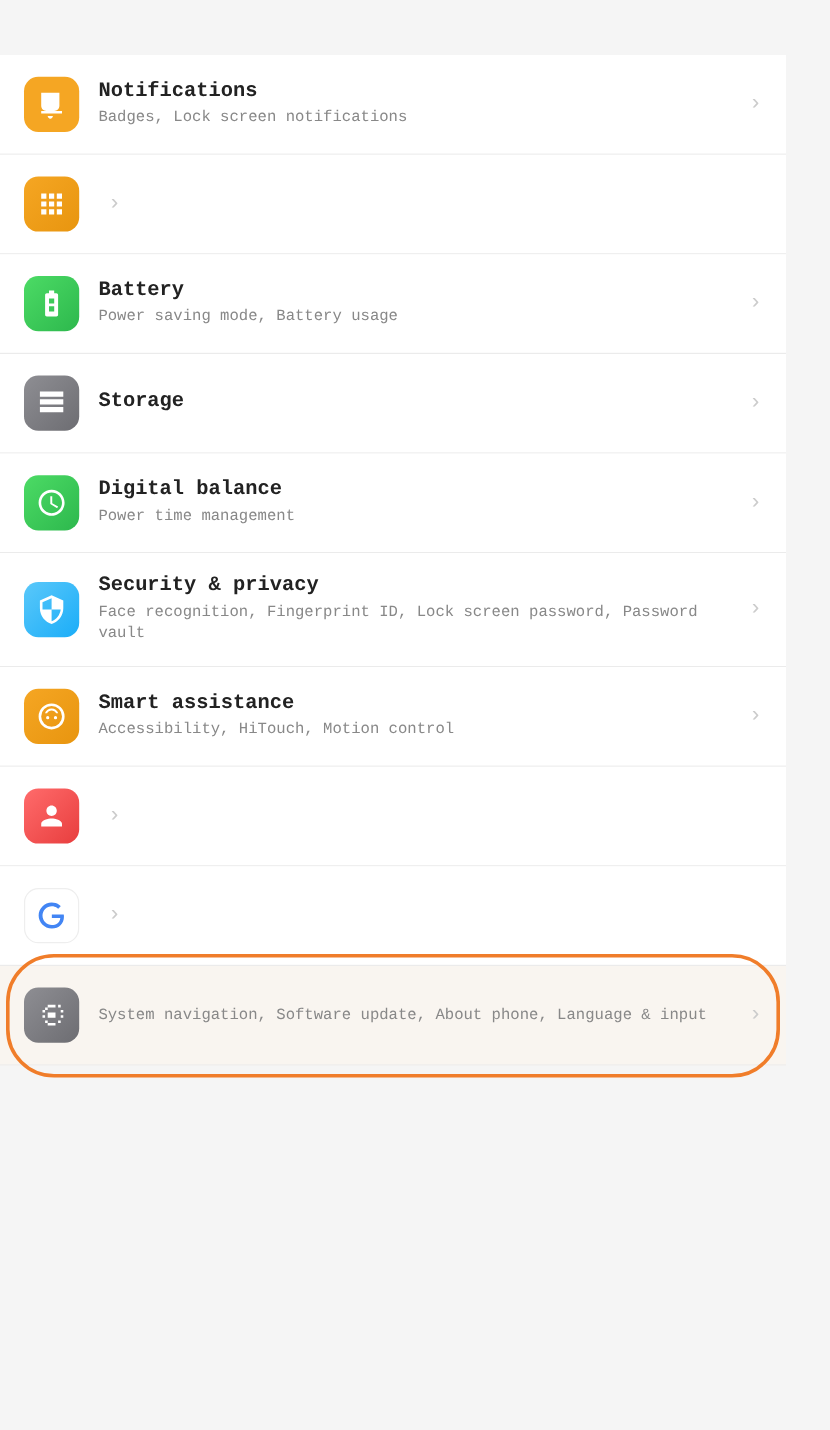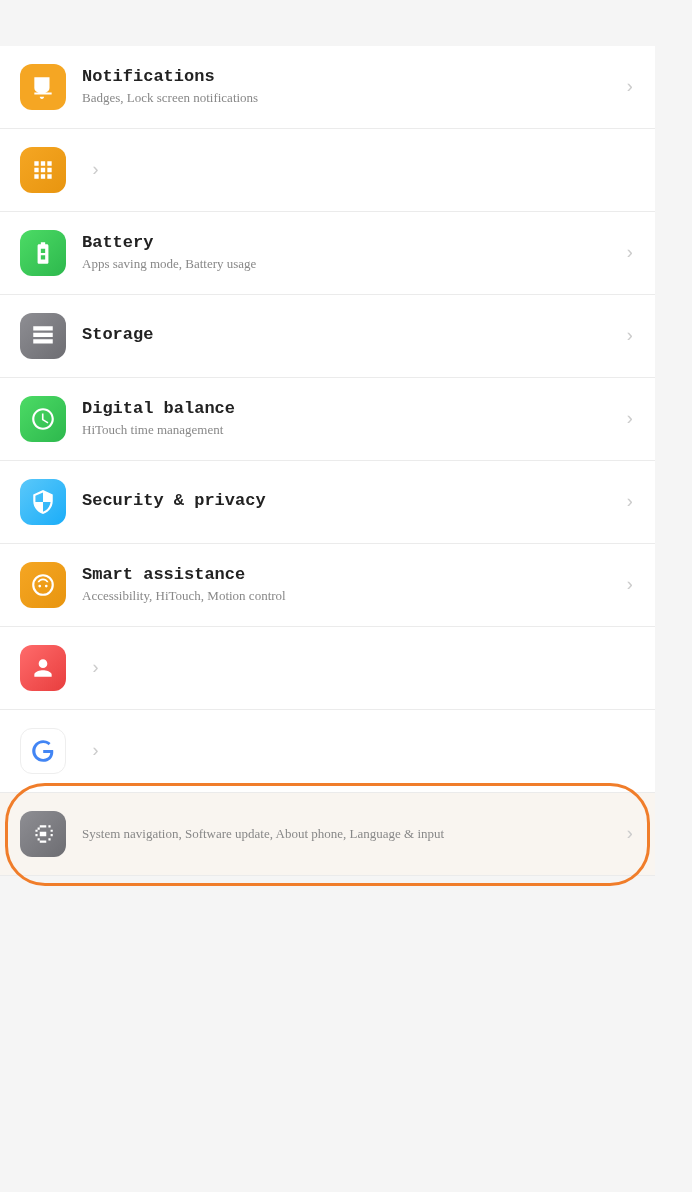--- a/index.html
+++ b/index.html
@@ -70,21 +70,21 @@
       font-size: 17px;
       font-weight: 600;
       color: #222;
       margin-bottom: 3px;
       font-family: 'Courier New', Courier, monospace;
     }
 
     .item-subtitle {
       font-size: 13px;
       color: #888;
-      font-family: Liberation Serif, serif;
+      font-family: Liberation Mono, monospace;
       line-height: 1.4;
     }
 
     .chevron {
       color: #ccc;
       font-size: 18px;
       margin-left: 8px;
       flex-shrink: 0;
     }
 
@@ -150,21 +150,21 @@
         <span class="chevron">›</span>
       </div>
       <div class="settings-item">
         <div class="icon-wrapper icon-battery">
           <svg viewBox="0 0 24 24">
             <path d="M15.67 4H14V2h-4v2H8.33C7.6 4 7 4.6 7 5.33v15.33C7 21.4 7.6 22 8.33 22h7.33c.74 0 1.34-.6 1.34-1.33V5.33C17 4.6 16.4 4 15.67 4zm-1.67 14H10v-4h4v4zm0-6H10V8h4v4z"></path>
           </svg>
         </div>
         <div class="item-text">
           <div class="item-title">Battery</div>
-          <div class="item-subtitle">Apps saving mode, Battery usage</div>
+          <div class="item-subtitle">Power saving mode, Battery usage</div>
         </div>
         <span class="chevron">›</span>
       </div>
       <div class="settings-item">
         <div class="icon-wrapper icon-storage">
           <svg viewBox="0 0 24 24">
             <path d="M3 3h18v4H3V3zm0 6h18v4H3V9zm0 6h18v4H3v-4z"></path>
           </svg>
         </div>
         <div class="item-text">
@@ -173,32 +173,33 @@
         <span class="chevron">›</span>
       </div>
       <div class="settings-item">
         <div class="icon-wrapper icon-digital">
           <svg viewBox="0 0 24 24">
             <path d="M11.99 2C6.47 2 2 6.48 2 12s4.47 10 9.99 10C17.52 22 22 17.52 22 12S17.52 2 11.99 2zM12 20c-4.42 0-8-3.58-8-8s3.58-8 8-8 8 3.58 8 8-3.58 8-8 8zm.5-13H11v6l5.25 3.15.75-1.23-4.5-2.67V7z"></path>
           </svg>
         </div>
         <div class="item-text">
           <div class="item-title">Digital balance</div>
-          <div class="item-subtitle">HiTouch time management</div>
+          <div class="item-subtitle">Power time management</div>
         </div>
         <span class="chevron">›</span>
       </div>
       <div class="settings-item">
         <div class="icon-wrapper icon-security">
           <svg viewBox="0 0 24 24">
             <path d="M12 1L3 5v6c0 5.55 3.84 10.74 9 12 5.16-1.26 9-6.45 9-12V5l-9-4zm0 10.99h7c-.53 4.12-3.28 7.79-7 8.94V12H5V6.3l7-3.11v8.8z"></path>
           </svg>
         </div>
         <div class="item-text">
           <div class="item-title">Security &amp; privacy</div>
+          <div class="item-subtitle">Face recognition, Fingerprint ID, Lock screen password, Password vault</div>
         </div>
         <span class="chevron">›</span>
       </div>
       <div class="settings-item">
         <div class="icon-wrapper icon-smart">
           <svg viewBox="0 0 24 24">
             <path d="M9 11.75A1.25 1.25 0 0 0 7.75 13 1.25 1.25 0 0 0 9 14.25 1.25 1.25 0 0 0 10.25 13 1.25 1.25 0 0 0 9 11.75zm6 0A1.25 1.25 0 0 0 13.75 13 1.25 1.25 0 0 0 15 14.25 1.25 1.25 0 0 0 16.25 13 1.25 1.25 0 0 0 15 11.75zM12 2a10 10 0 0 0-10 10 10 10 0 0 0 10 10 10 10 0 0 0 10-10A10 10 0 0 0 12 2zm0 18a8 8 0 0 1-8-8 8 8 0 0 1 8-8 8 8 0 0 1 8 8 8 8 0 0 1-8 8zm0-14c-2.33 0-4.32 1.45-5.12 3.5h1.67a3.998 3.998 0 0 1 6.9 0h1.67C16.32 7.45 14.33 6 12 6z"></path>
           </svg>
         </div>
         <div class="item-text">

